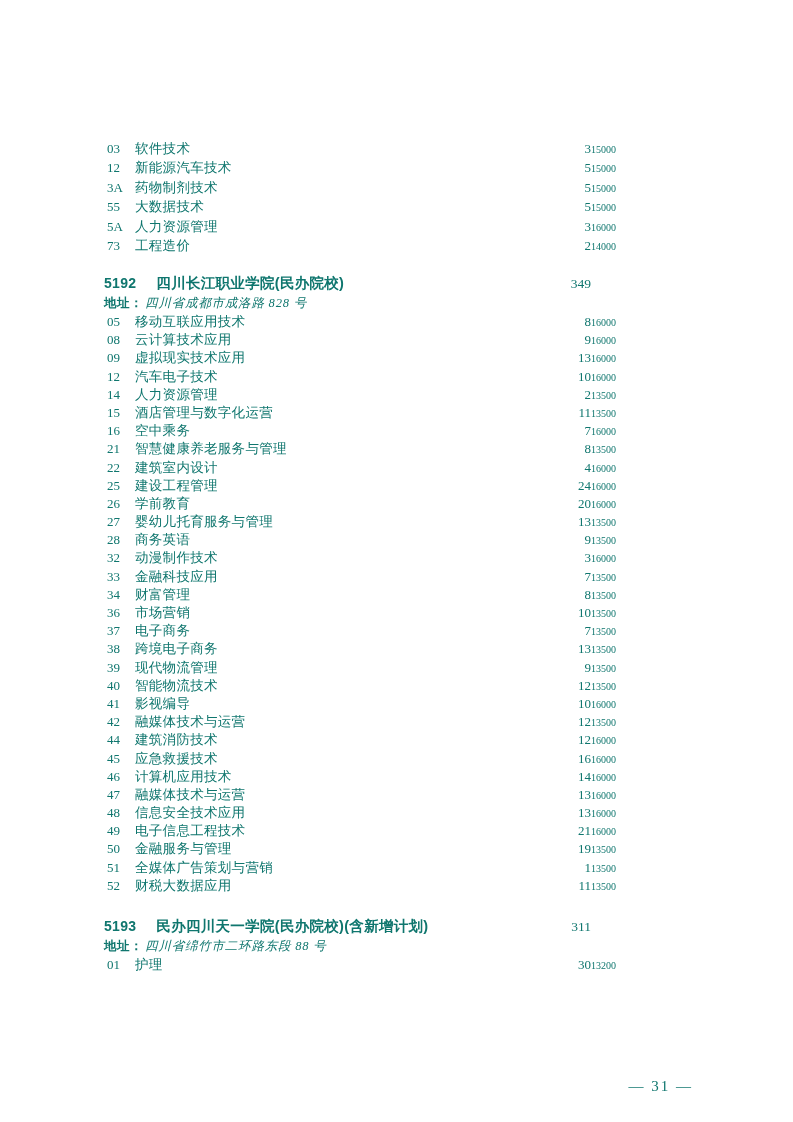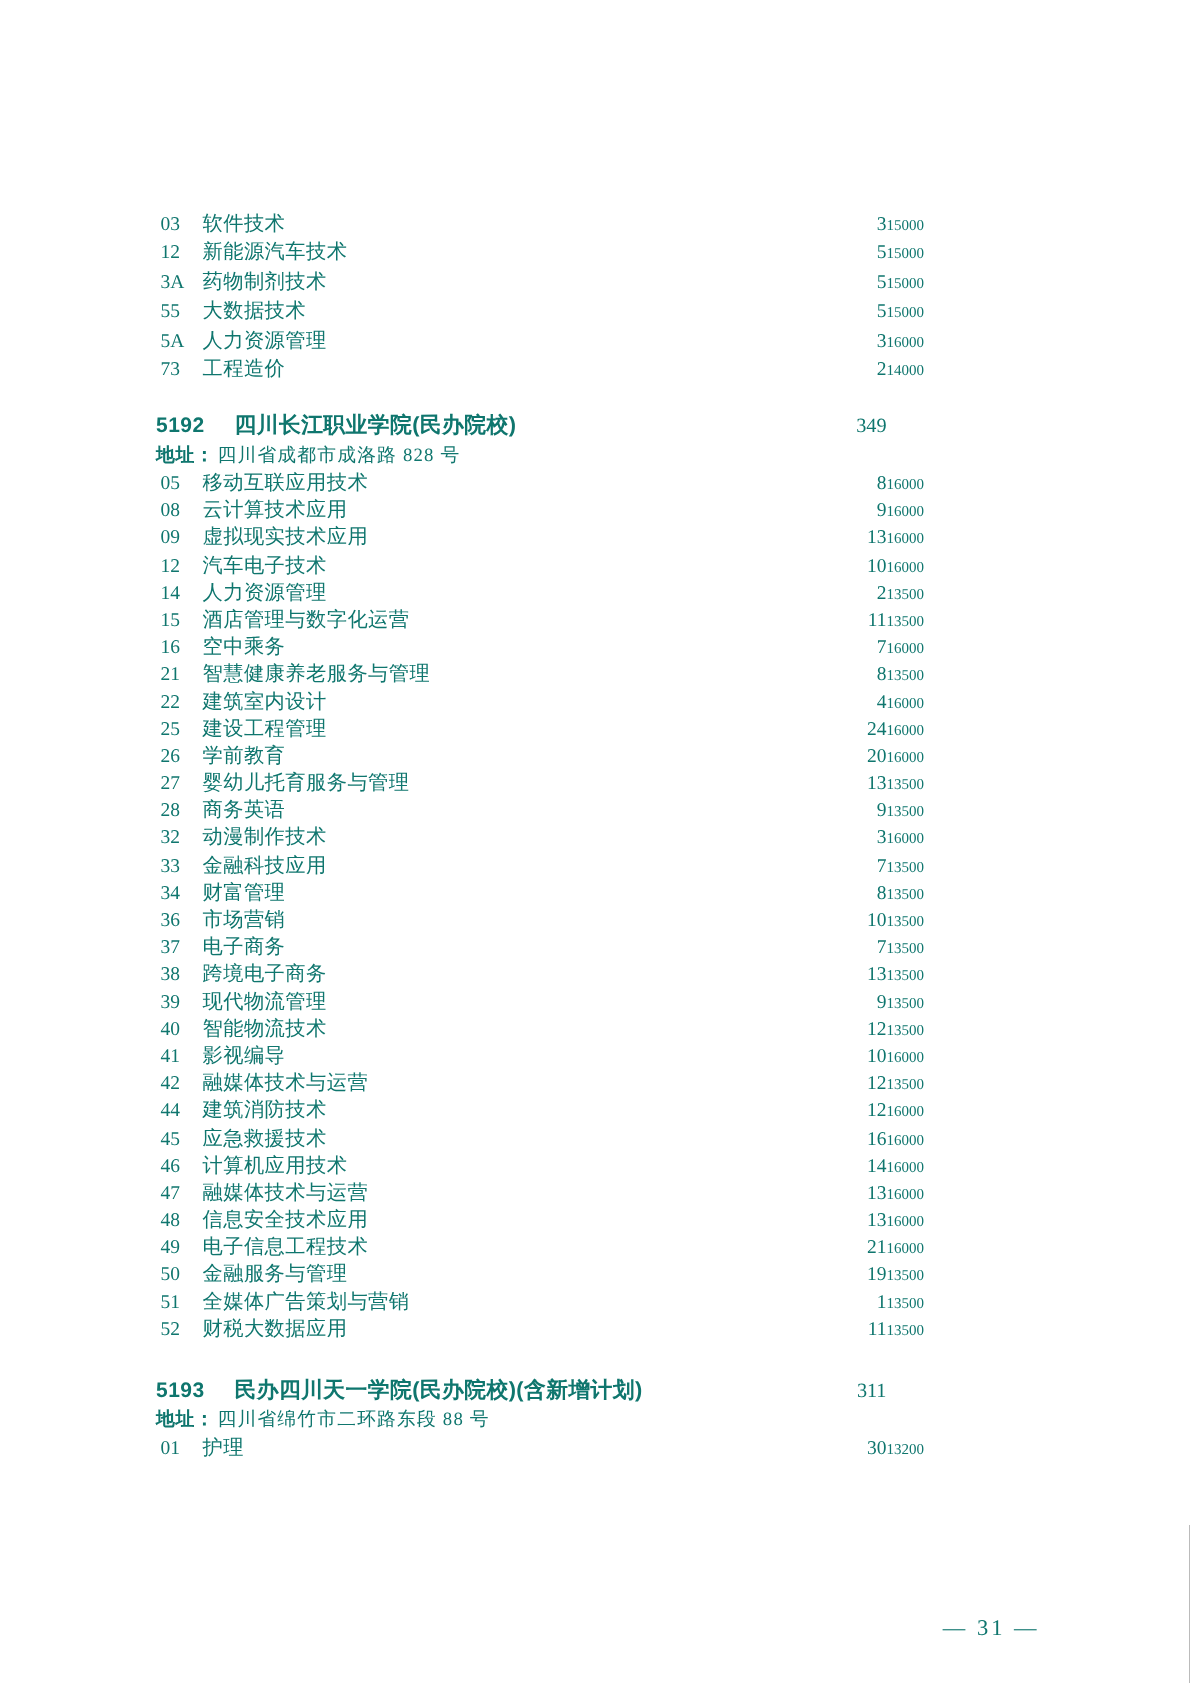--- a/index.html
+++ b/index.html
@@ -53,20 +53,21 @@
 
   .sec-address {
     height: 20px;
     line-height: 20px;
     font-size: 12.5px;
     white-space: nowrap;
   }
   .addr-label { font-weight: bold; letter-spacing: 0.5px; margin-top: 12px; }
   .addr-text {
     font-family: "Liberation Serif", serif;
+    font-style: italic;
     letter-spacing: 0.8px;
     margin-left: 2px;
   }
 
   .prog-row {
     display: flex;
     align-items: baseline;
     font-size: 13.5px;
     white-space: nowrap;
   }

